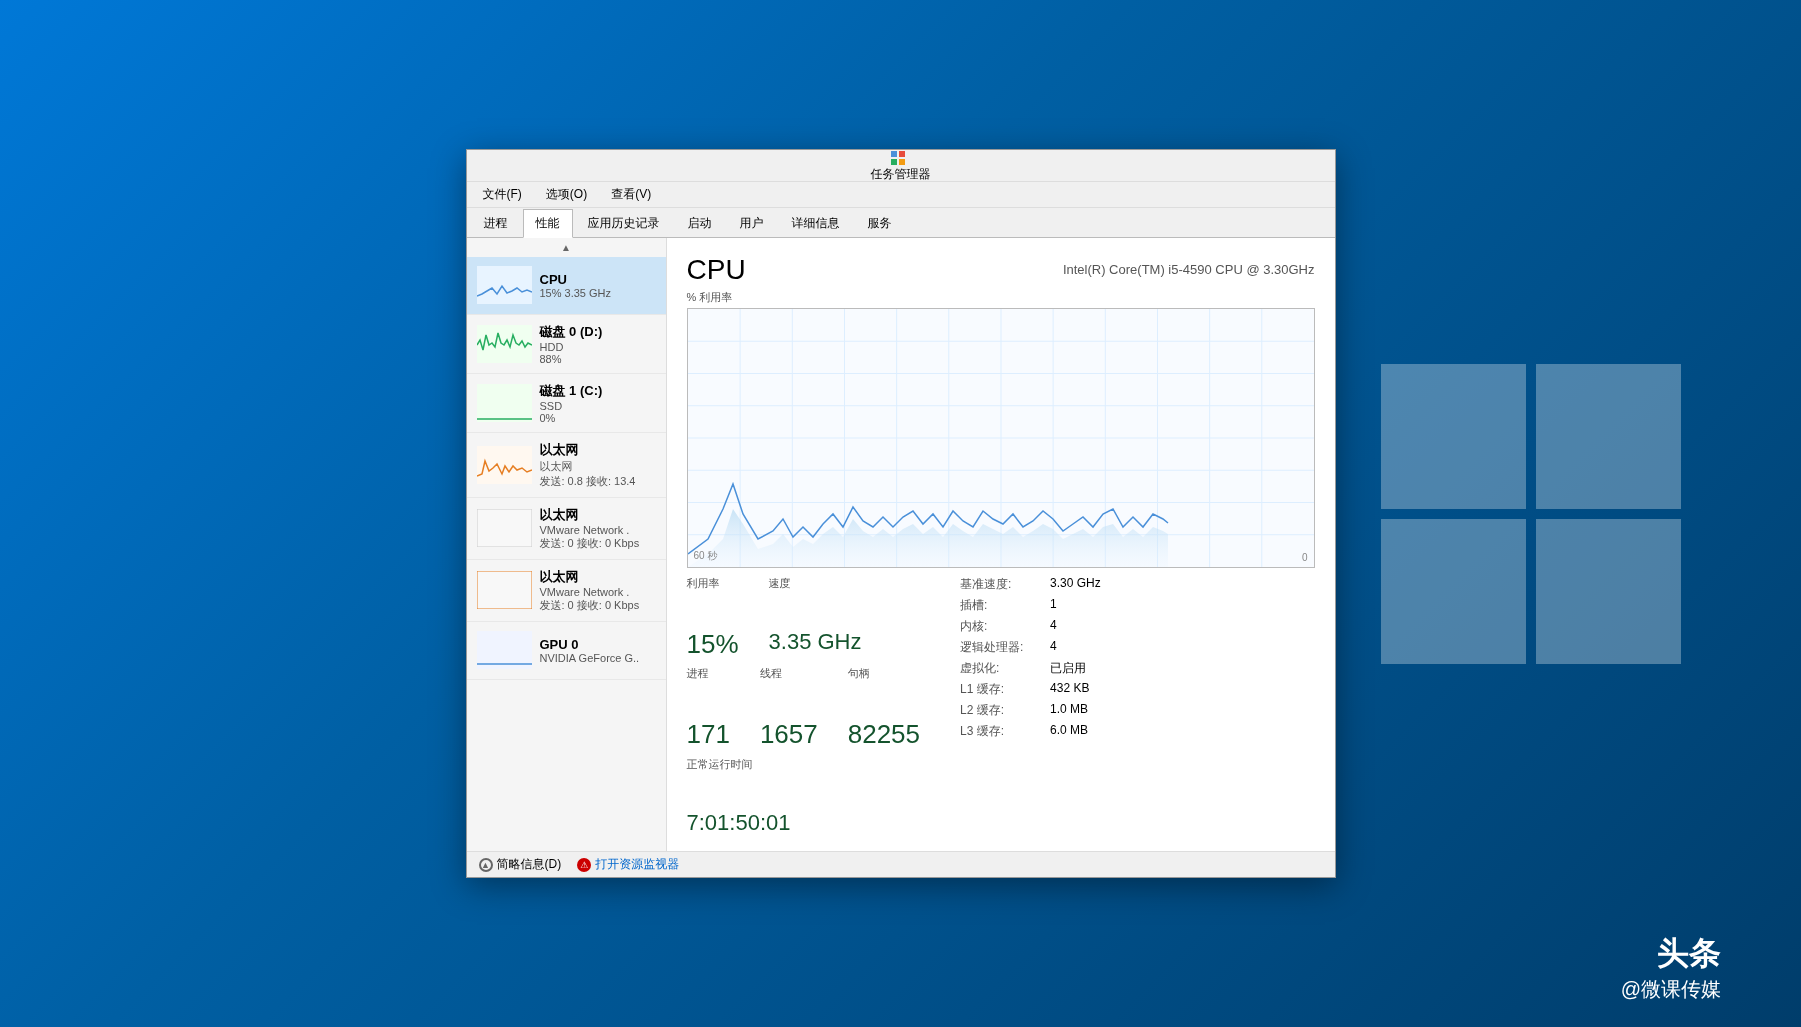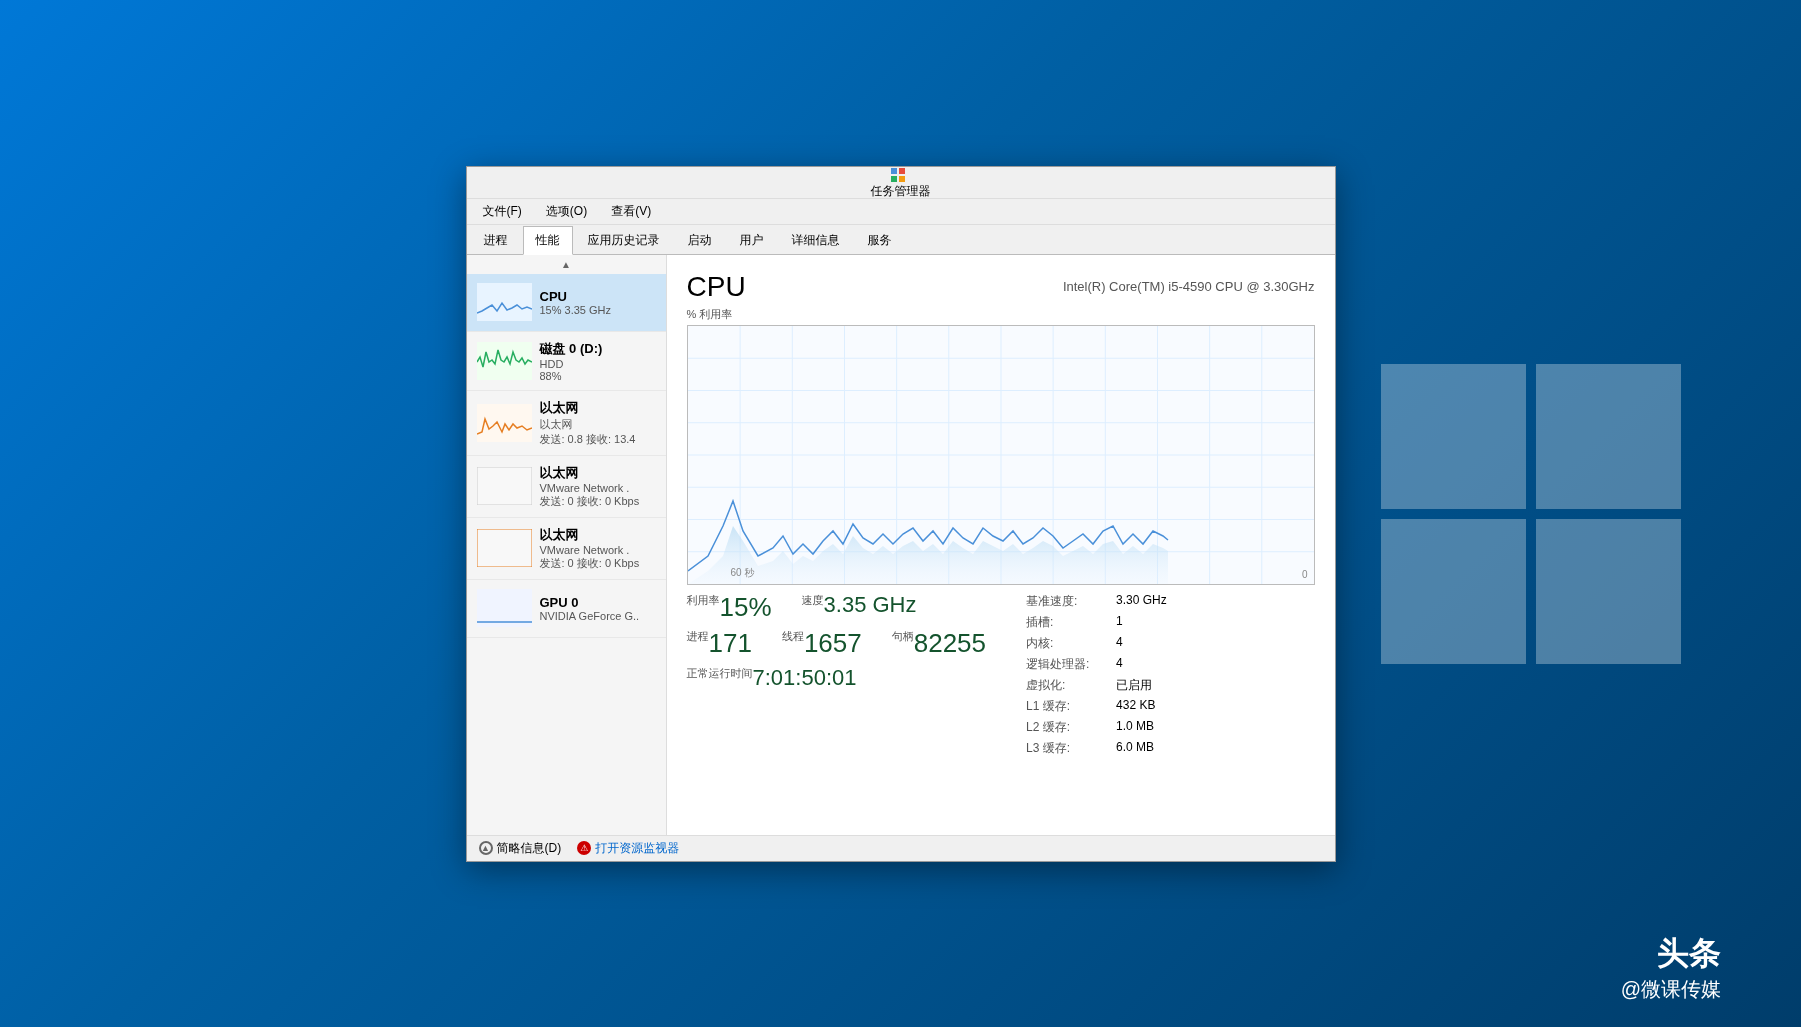--- a/index.html
+++ b/index.html
@@ -209,20 +209,22 @@
     }
     .chart-y-labels {
       position: absolute;
       right: 6px;
       top: 4px;
       font-size: 10px;
       color: #888;
     }
     .stat-item {
       display: flex;
+      flex-direction: column;
+      gap: 39px;
     }
     .stat-label {
       font-size: 11px;
       color: #555;
     }
     .stat-value {
       font-size: 26px;
       font-weight: 300;
       color: #14532d;
       line-height: 1.1;
@@ -421,20 +423,31 @@
           <rect width="55" height="38" fill="#f0fff0"></rect>
           <polyline points="0,20 3,15 6,25 9,10 12,20 15,18 18,22 21,8 24,18 27,20 30,15 33,22 36,10 39,18 42,20 45,16 48,22 51,18 55,20" fill="none" stroke="#27ae60" stroke-width="1.5"></polyline>
         </svg>
         <div class="sidebar-info">
           <div class="sidebar-label">磁盘 0 (D:)</div>
           <div class="sidebar-sublabel">HDD</div>
           <div class="sidebar-value">88%</div>
         </div>
       </div>
 
+      <div class="sidebar-item">
+        <svg class="sidebar-mini-chart" viewBox="0 0 55 38">
+          <rect width="55" height="38" fill="#f0fff0"></rect>
+          <polyline points="0,35 55,35" fill="none" stroke="#27ae60" stroke-width="1.5"></polyline>
+        </svg>
+        <div class="sidebar-info">
+          <div class="sidebar-label">磁盘 1 (C:)</div>
+          <div class="sidebar-sublabel">SSD</div>
+          <div class="sidebar-value">0%</div>
+        </div>
+      </div>
 
       <div class="sidebar-item">
         <svg class="sidebar-mini-chart" viewBox="0 0 55 38">
           <rect width="55" height="38" fill="#fff8f0"></rect>
           <polyline points="0,30 5,28 8,15 12,25 16,22 20,18 25,28 28,20 32,26 36,20 40,24 45,22 50,26 55,24" fill="none" stroke="#e67e22" stroke-width="1.5"></polyline>
         </svg>
         <div class="sidebar-info">
           <div class="sidebar-label">以太网</div>
           <div class="sidebar-sublabel">以太网</div>
           <div class="sidebar-value">发送: 0.8  接收: 13.4</div>
@@ -514,21 +527,21 @@
             <linearGradient id="cpuGrad" x1="0" y1="0" x2="0" y2="1">
               <stop offset="0%" stop-color="#aad4f0" stop-opacity="0.6"></stop>
               <stop offset="100%" stop-color="#e8f4ff" stop-opacity="0.2"></stop>
             </linearGradient>
           </defs>
 
           <polygon points="0,258 20,245 35,230 45,200 55,215 70,240 85,235 95,225 105,238 115,230 125,235 135,225 145,218 155,228 165,210 175,222 185,228 195,220 205,228 215,220 225,215 235,225 245,218 255,228 265,215 275,222 285,228 295,215 305,220 315,225 325,218 335,228 345,222 355,215 365,220 375,230 385,225 395,220 405,228 415,218 425,215 435,228 445,220 455,228 465,218 475,222 480,225 480,258" fill="url(#cpuGrad)" stroke="none"></polygon>
 
           <polyline points="0,245 20,230 35,200 45,175 55,205 70,230 85,222 95,210 105,228 115,218 125,228 135,215 145,205 155,218 165,198 175,212 185,218 195,208 205,218 215,208 225,202 235,215 245,205 255,218 265,202 275,212 285,218 295,202 305,210 315,215 325,205 335,218 345,212 355,202 365,210 375,222 385,215 395,208 405,218 415,205 425,200 435,218 445,208 455,218 465,205 475,210 480,214" fill="none" stroke="#4a90d9" stroke-width="1.5"></polyline>
         </svg>
-        <div style="position:absolute; bottom:4px; left:6px; font-size:10px; color:#888;margin-left:37px;">60 秒</div>
+        <div style="position:absolute; bottom:4px; left:6px; font-size:10px; color:#888;">60 秒</div>
         <div style="position:absolute; bottom:4px; right:6px; font-size:10px; color:#888;">0</div>
       </div>
 
       <div class="bottom-section">
         <div class="left-stats">
 
           <div class="stat-row">
             <div class="stat-item">
               <div class="stat-label">利用率</div>
               <div class="stat-value">15%</div>

